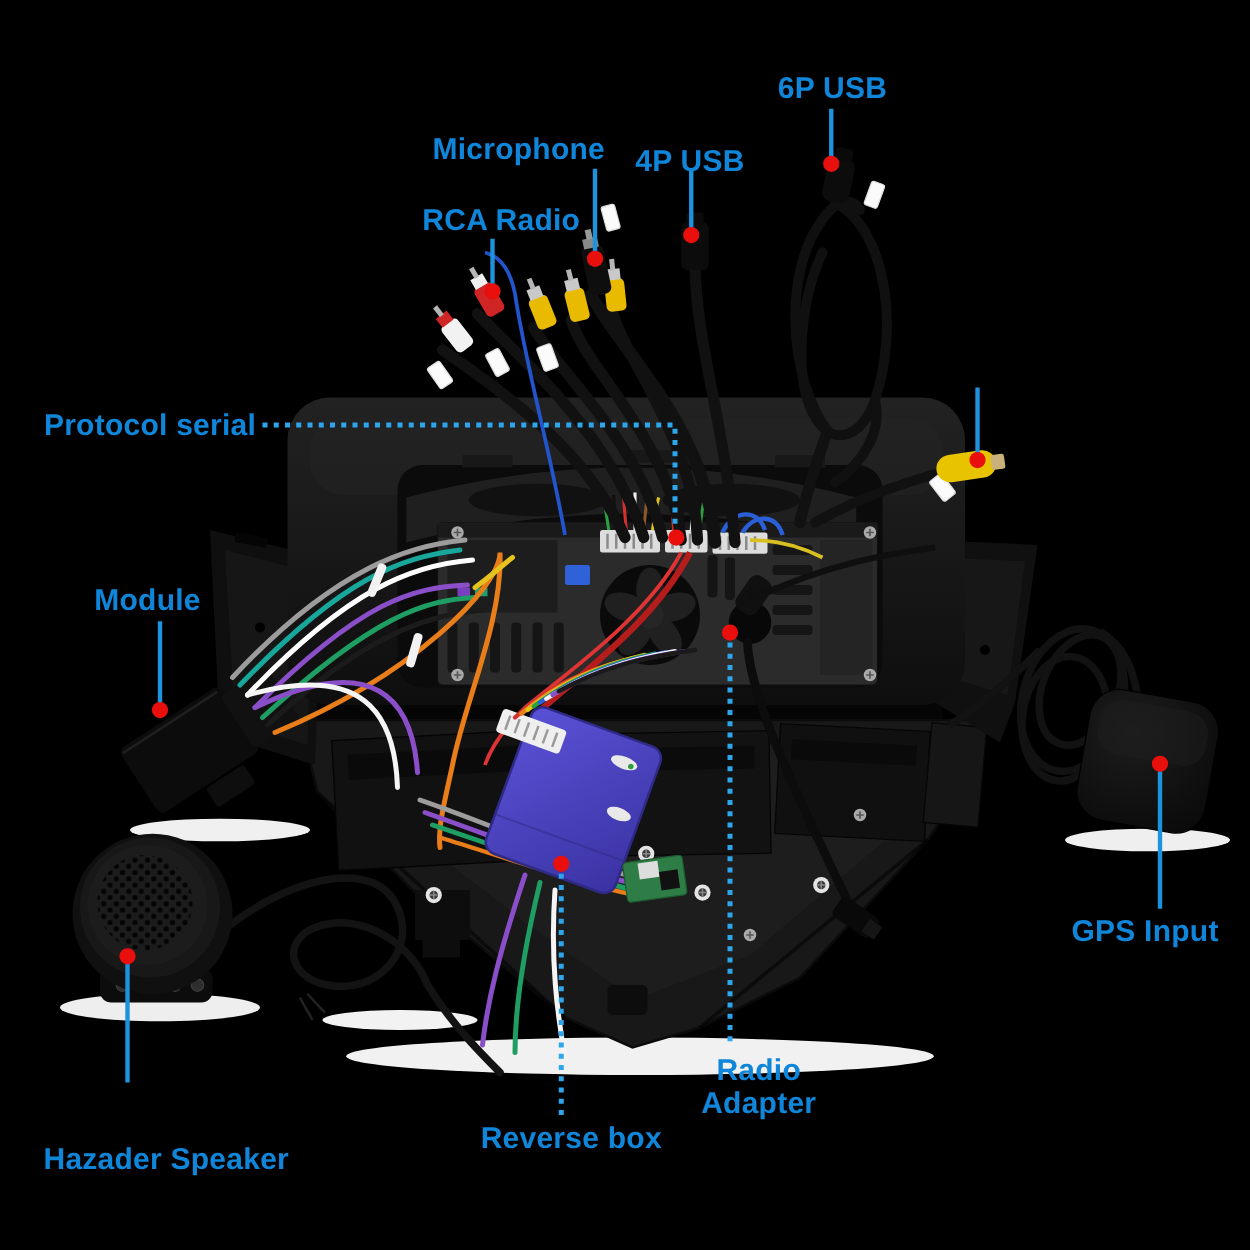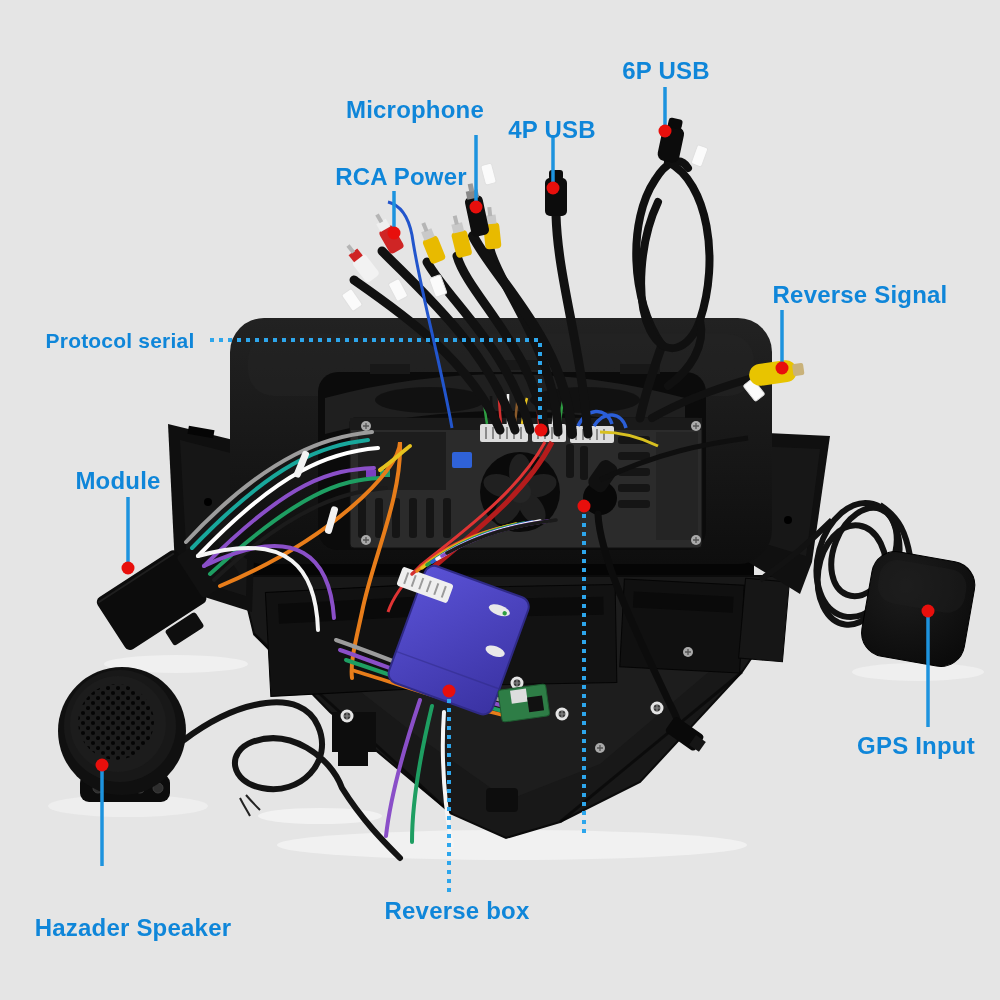--- a/index.html
+++ b/index.html
@@ -4,31 +4,31 @@
 <style>
   :root{
     --label-text:#0f86d9;
     --leader-solid:#1d93de;
     --leader-dotted:#2da6ec;
     --marker-red:#e80f0c;
   }
   html,body{margin:0;padding:0;background:#ffffff;}
   #stage{
     position:relative;width:1000px;height:1000px;overflow:hidden;
-    background:#e5e5e5;
+    background:#000000;
     font-family:"Liberation Sans",sans-serif;
   }
   #art{position:absolute;left:0;top:0;z-index:1;}
   .lbl{
     position:absolute;z-index:3;transform:translateX(-50%);
     color:var(--label-text);
     font:700 24px "Liberation Sans",sans-serif;
     letter-spacing:.2px;white-space:nowrap;
   }
-  .lbl.small{font-size:21px;}
+  .lbl.small{font-size:24px;}
   .lbl.two{ text-align:center;line-height:26px;white-space:normal;width:220px;}
   .lbl.two span{display:block;}
 </style>
 </head>
 <body>
 
 <div id="stage">
 
 <svg id="art" width="1000" height="1000" viewBox="0 0 1000 1000">
   <defs>
@@ -399,24 +399,27 @@
     <circle cx="541" cy="430" r="6.5"></circle>
     <circle cx="128" cy="568" r="6.5"></circle>
     <circle cx="928" cy="611" r="6.5"></circle>
     <circle cx="102" cy="765" r="6.5"></circle>
     <circle cx="449" cy="691" r="6.5"></circle>
     <circle cx="584" cy="506" r="6.5"></circle>
   </g>
 </svg>
 
   <div class="lbl" style="left:666px;top:57px">6P USB</div>
-  <div class="lbl" style="left:415px;top:96px">Microphone</div>
+  <div class="lbl" style="left:415px;top:106px">Microphone</div>
   <div class="lbl" style="left:552px;top:116px">4P USB</div>
-  <div class="lbl" style="left:401px;top:163px">RCA Power</div>
-  <div class="lbl" style="left:860px;top:281px">Reverse Signal</div>
+  <div class="lbl" style="left:401px;top:163px">RCA Radio</div>
   <div class="lbl small two" style="left:120px;top:329px;line-height:24px">
     <span>Protocol serial</span>
   </div>
   <div class="lbl" style="left:118px;top:467px">Module</div>
   <div class="lbl" style="left:916px;top:732px">GPS Input</div>
   <div class="lbl" style="left:133px;top:914px">Hazader Speaker</div>
   <div class="lbl" style="left:457px;top:897px">Reverse box</div>
+  <div class="lbl two" style="left:607px;top:844px">
+    <span>Radio</span>
+    <span>Adapter</span>
+  </div>
 </div>
 
 </body></html>

